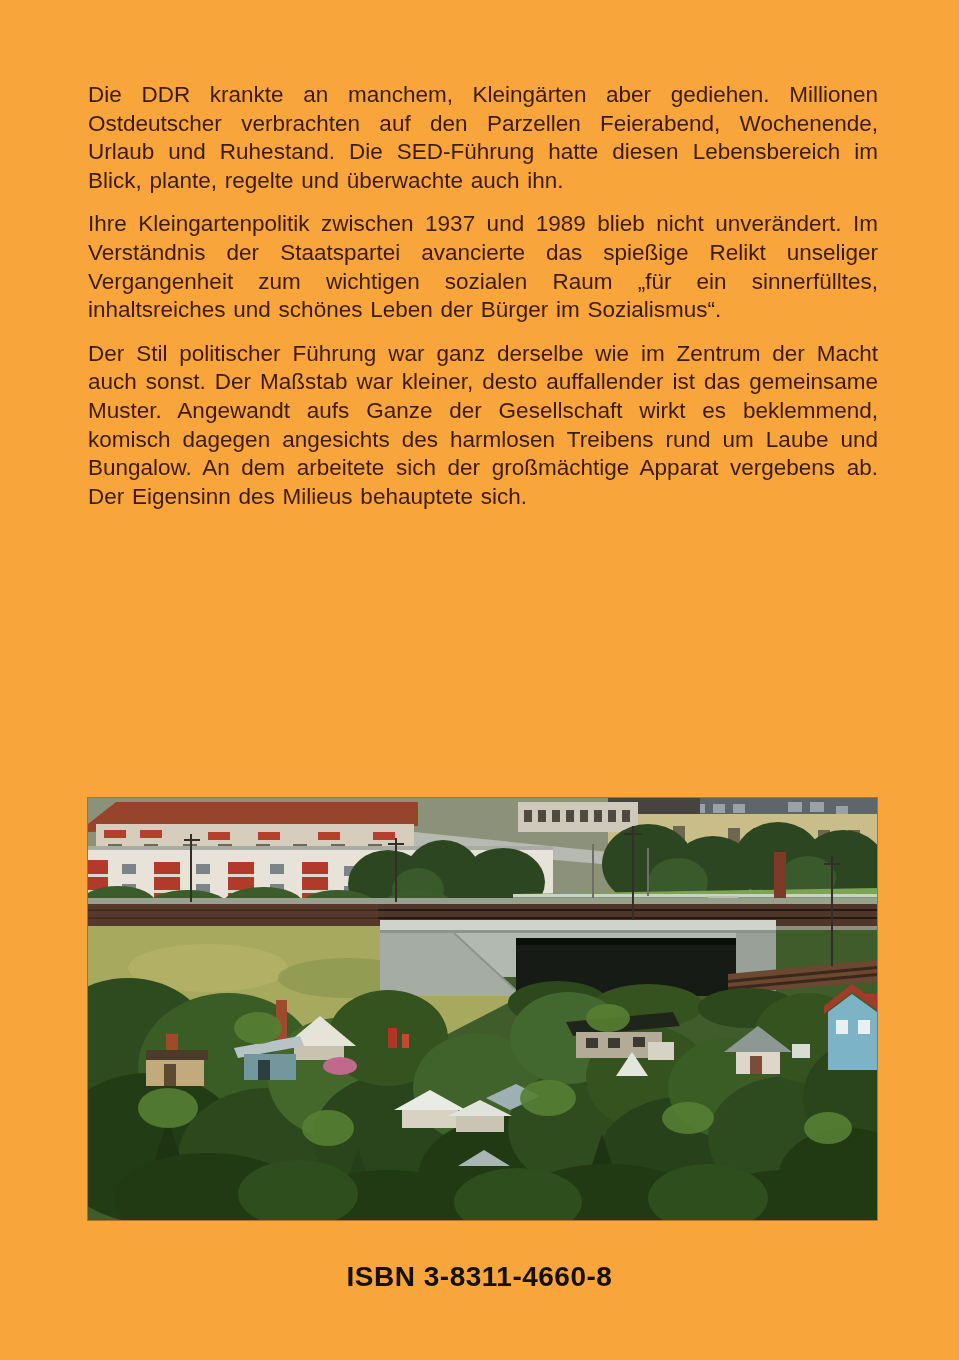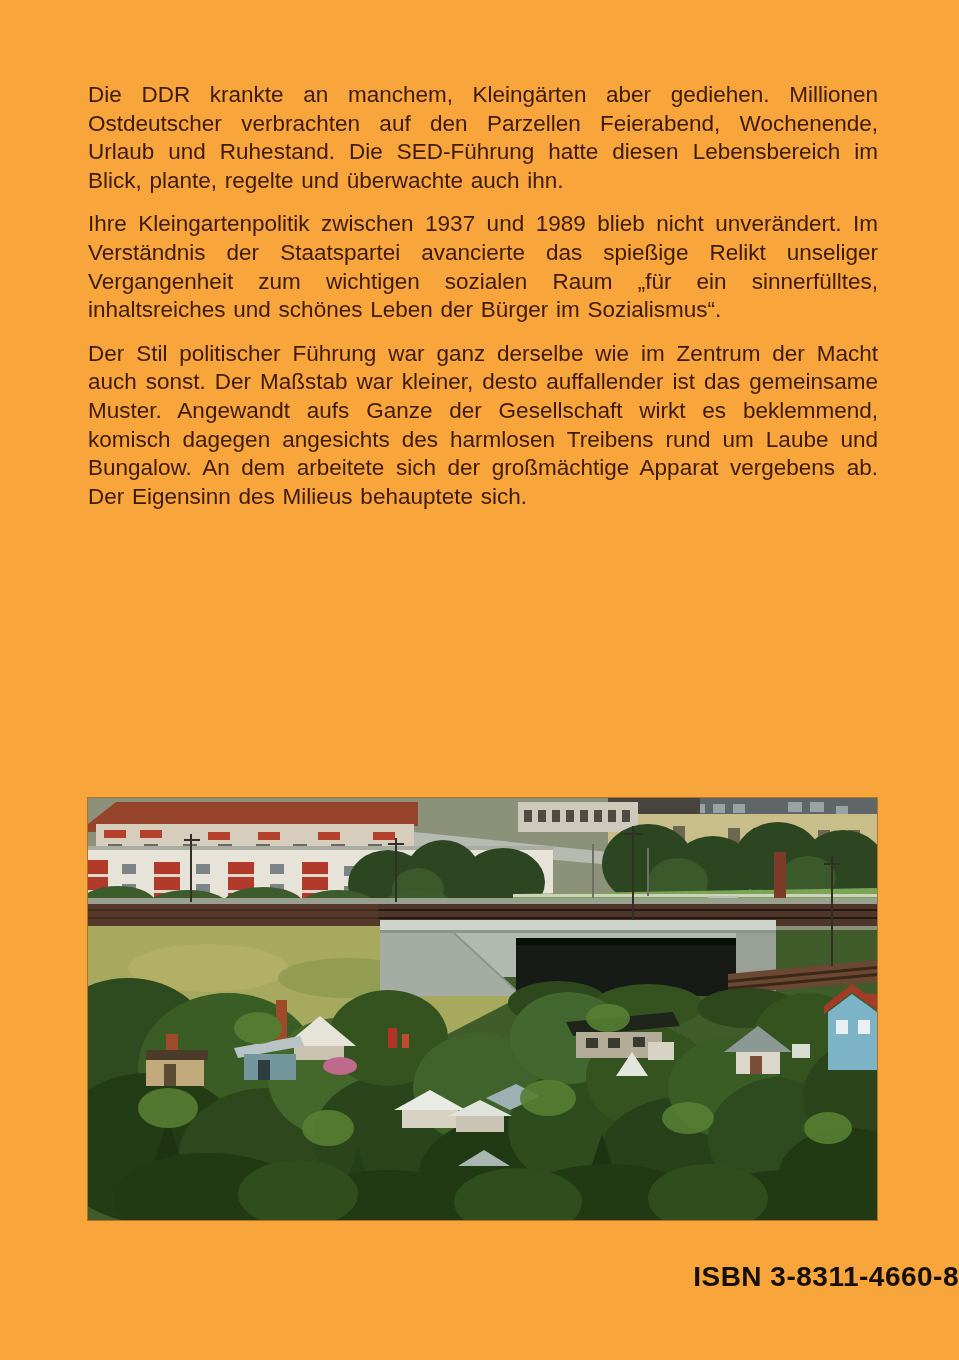--- a/index.html
+++ b/index.html
@@ -29,21 +29,21 @@
     left: 88px; top: 798px;
     width: 789px; height: 422px;
     margin: 0; padding: 0;
     outline: 1px solid rgba(92, 54, 10, 0.45);
     background: #3f5c2a;
   }
   .photo svg { display: block; width: 100%; height: 100%; }
   .isbn {
     position: absolute;
     left: 0; top: 1261px; width: 959px;
-    text-align: right;
+    text-align: center;
     font-weight: bold;
     font-size: 28px;
     letter-spacing: 0.5px;
     color: #15100a;
   }
 </style>
 </head>
 <body>
 
 <div class="cover">

